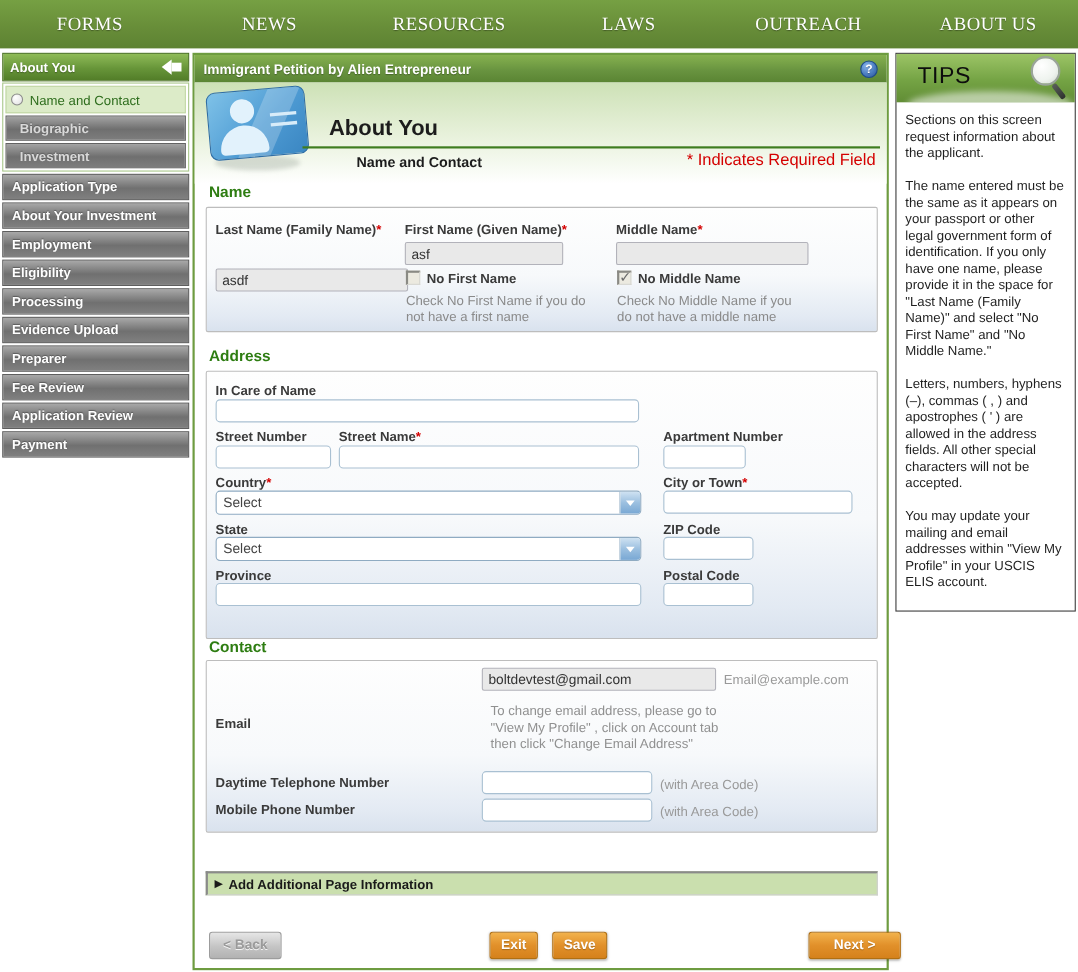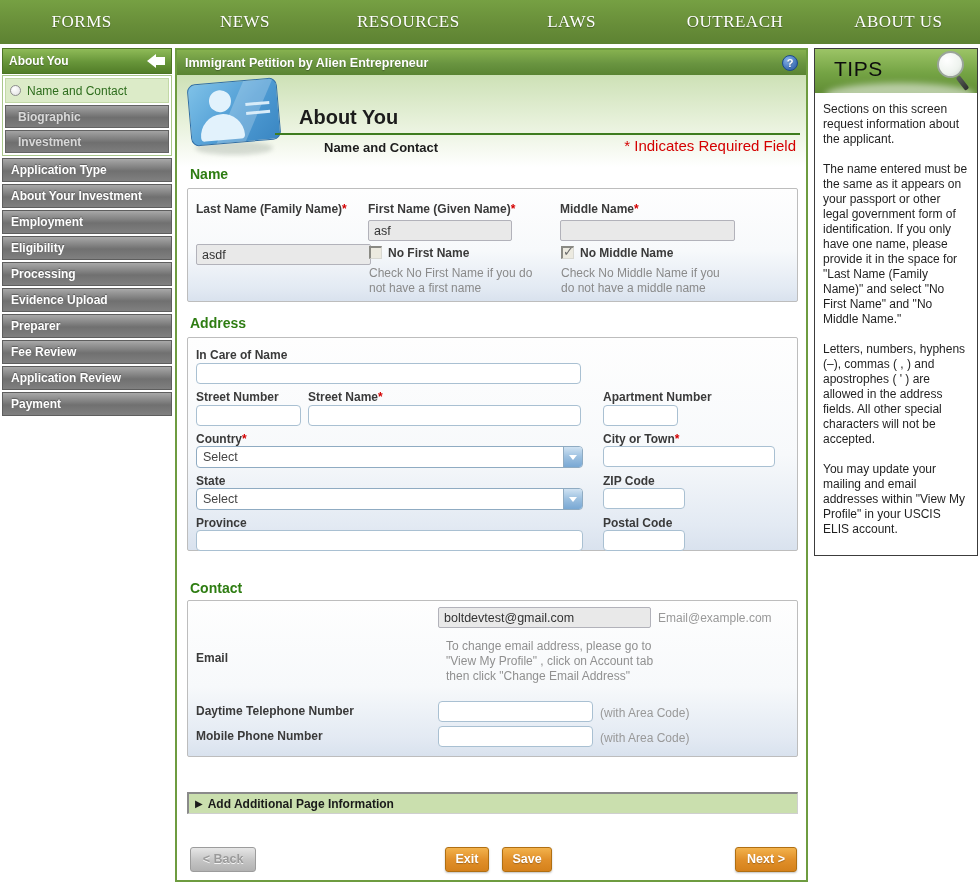--- a/index.html
+++ b/index.html
@@ -224,21 +224,21 @@
       <span class="helper" style="left:181px; top:77px;">Check No First Name if you do not have a first name</span>
 
       <span class="lbl" style="left:372px; top:13px;"><span>Middle Name</span><span class="req">*</span></span>
       <input class="inp-gray" style="left: 372px; top: 31px; width: 175px;" value="">
       <span class="cbx" style="left:373px; top:57px;" data-checked="true"></span>
       <span class="cbx-lbl" style="left:392px; top:57px;">No Middle Name</span>
       <span class="helper" style="left:373px; top:77px;">Check No Middle Name if you do not have a middle name</span>
     </div>
 
     <div class="sec-h" style="top:265px;">Address</div>
-    <div class="fbox" style="top:287px; height:214px;">
+    <div class="fbox" style="top:287px; height:244px;">
       <span class="lbl" style="left:8px; top:10px;">In Care of Name</span>
       <input class="inp" style="left: 8px; top: 25px; width: 385px;" value="">
 
       <span class="lbl" style="left:8px; top:52px;">Street Number</span>
       <input class="inp" style="left: 8px; top: 67px; width: 105px;" value="">
       <span class="lbl" style="left:120px; top:52px;"><span>Street Name</span><span class="req">*</span></span>
       <input class="inp" style="left: 120px; top: 67px; width: 273px;" value="">
       <span class="lbl" style="left:415px; top:52px;">Apartment Number</span>
       <input class="inp" style="left: 415px; top: 67px; width: 75px;" value="">
 
@@ -281,21 +281,21 @@
     </div>
 
     <div class="expander">
       <span class="arr">▶</span>
       <span class="txt">Add Additional Page Information</span>
     </div>
 
     <div class="btn-back">&lt; Back</div>
     <div class="btn-orange" style="left:268px; width:44px;">Exit</div>
     <div class="btn-orange" style="left:325px; width:50px;">Save</div>
-    <div class="btn-orange" style="left:558px; width:62px;">Next &gt;</div>
+    <div class="btn-orange" style="left:558px; width:84px;">Next &gt;</div>
   </div>
 
   <div class="tips">
     <div class="tips-header">
       <span class="cloud"></span>
       <span class="tips-title">TIPS</span>
       <span class="magnifier">
           <span class="lens"></span>
           <span class="handle"></span>
         </span>

